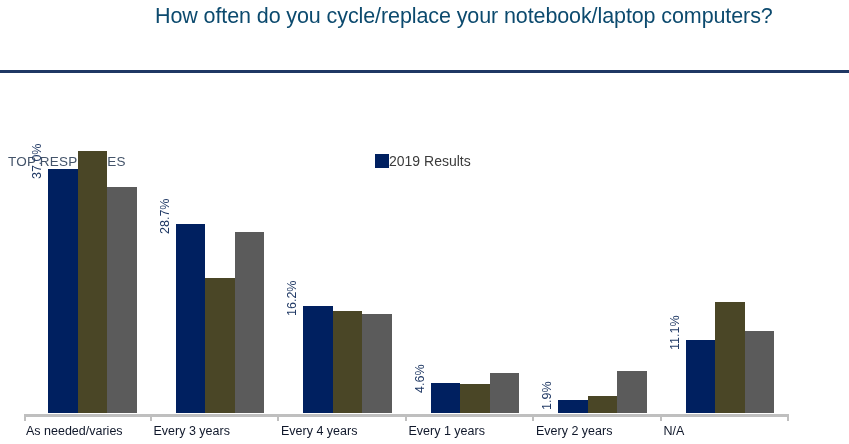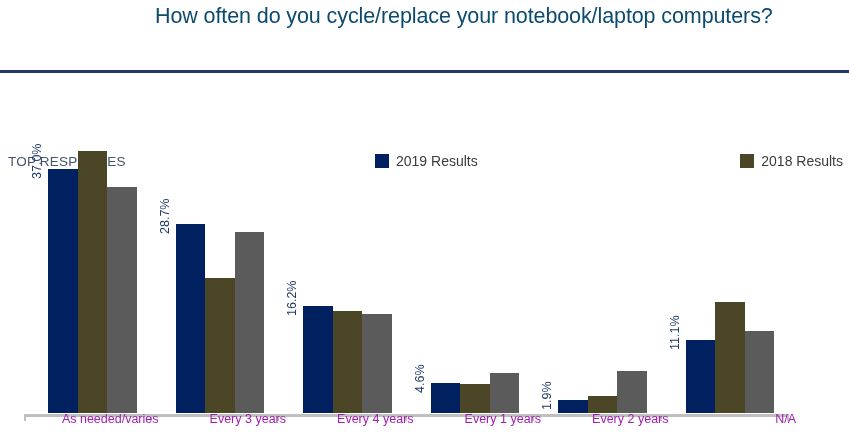--- a/index.html
+++ b/index.html
@@ -57,21 +57,20 @@
     left: 375px;
     top: 78px;
     width: 468px;
     display: flex;
     justify-content: space-between;
     align-items: center;
   }
   .legend-item {
     display: flex;
     align-items: center;
-    gap: 7px;
   }
   .legend-swatch {
     width: 14px;
     height: 14px;
     display: inline-block;
     flex: 0 0 auto;
   }
   .legend-label {
     font-size: 14px;
     color: #3b3b3b;
@@ -115,47 +114,43 @@
     font-size: 12.5px;
     color: #1f3864;
     white-space: nowrap;
     transform-origin: left bottom;
     transform: rotate(-90deg);
     font-weight: 400;
   }
 
   .cat-label {
     position: absolute;
-    top: 311px;
+    top: 323px;
     font-size: 12.5px;
-    color: #a21caf;
-    text-align: right;
+    color: #0f172a;
+    text-align: left;
     white-space: nowrap;
   }
 </style>
 </head>
 <body>
 
 <div class="title-wrap">
   <div class="chart-title">How often do you cycle/replace your notebook/laptop computers?</div>
 </div>
 
 <div class="header-rule"></div>
 
 <div class="legend-band">
   <div class="top-responses">TOP RESPONSES</div>
 
   <div class="legend">
     <div class="legend-item">
       <span class="legend-swatch" style="background:#002060"></span>
       <span class="legend-label">2019 Results</span>
-    </div>
-    <div class="legend-item">
-      <span class="legend-swatch" style="background:#4a4626"></span>
-      <span class="legend-label">2018 Results</span>
     </div>
   </div>
 </div>
 
 <div class="plot">
 
   <div id="bars-layer">
       <div class="bar bar-2019" style="left: 48px; width: 29.5px; height: 244.2px;"></div>
       <div class="dlabel" style="left: 44px; top: 63.8px;">37.0%</div>
       <div class="bar bar-2018" style="left: 77.5px; width: 29.5px; height: 262.02px;"></div>

